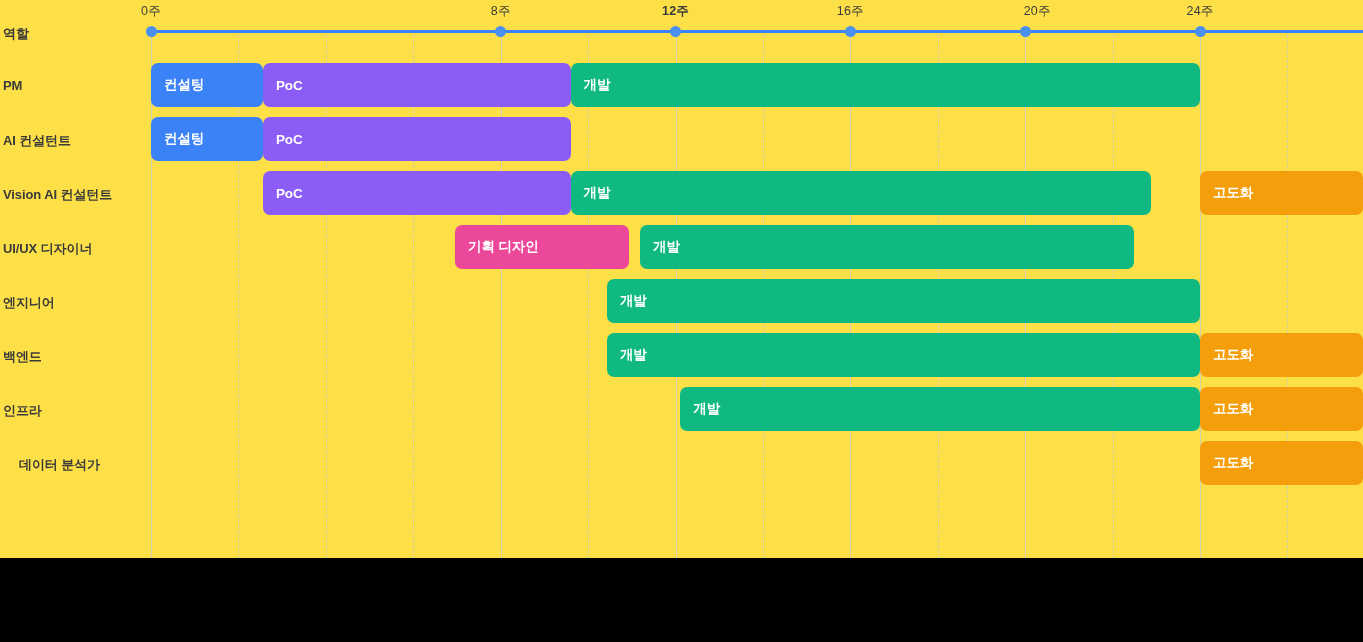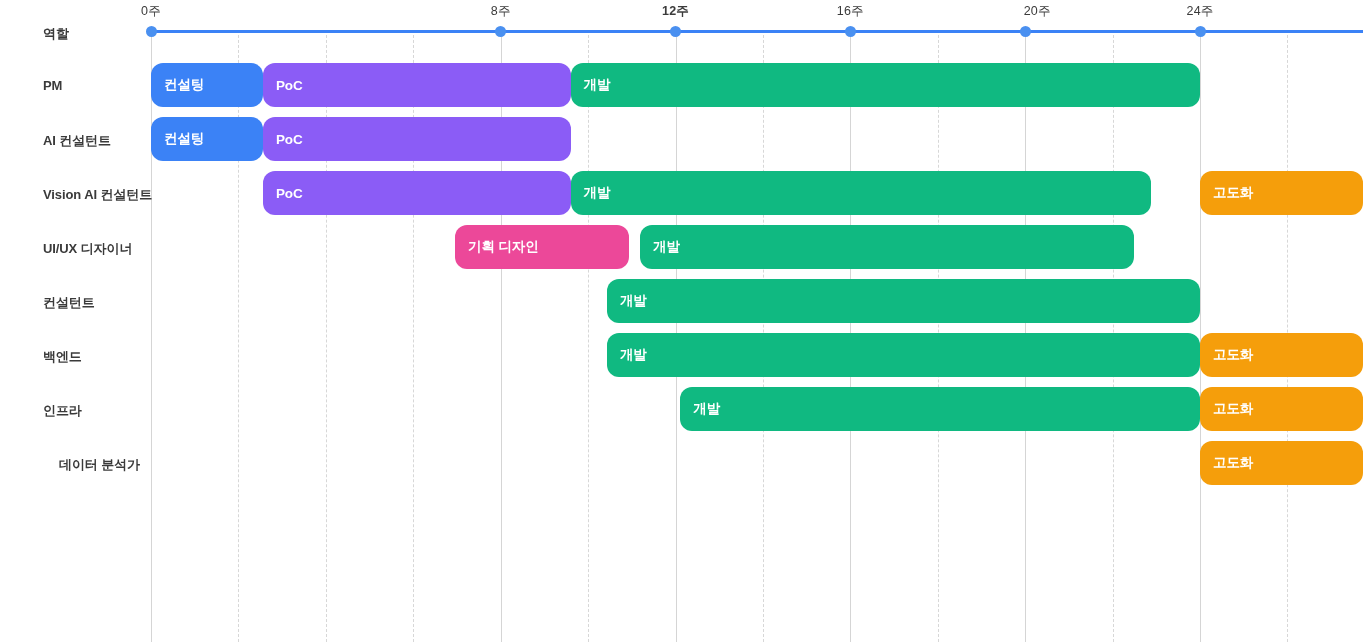--- a/index.html
+++ b/index.html
@@ -1,39 +1,39 @@
 <!DOCTYPE html>
 <html><head>
 <meta charset="utf-8">
 <style>
   html,body{margin:0;padding:0;background:#000;}
   body{width:1363px;height:642px;overflow:hidden;
        font-family:"Liberation Sans","DejaVu Sans",sans-serif;}
 
-  #chart{position:relative;width:1363px;height:642px;background:#ffffff;}
+  #chart{position:relative;width:1363px;height:558px;background:#fde047;}
 
   
   .gridline{position:absolute;top:30px;bottom:0;width:0;border-left:1.5px solid #c9c9c9;}
   .gridline.major{border-left-style:solid;opacity:.78;}
   .gridline.minor{border-left:1.5px dashed #c9c9c9;opacity:.72;}
 
   
   .axis-line{position:absolute;left:151px;height:3px;background:#3b82f6;top:30px;}
   .axis-dot{position:absolute;width:11px;height:11px;border-radius:50%;
             background:#4a90f0;top:26px;margin-left:-5.5px;}
   .axis-tick-label{position:absolute;top:3px;transform:translateX(-50%);
                    font-size:12.5px;color:#3b3b3b;white-space:nowrap;letter-spacing:.2px;}
 
   
   .row-label{position:absolute;left:3px;font-size:13px;color:#3a3a3a;
-             white-space:nowrap;font-weight:600;letter-spacing:-.1px;margin-left:40px;}
+             white-space:nowrap;font-weight:600;letter-spacing:-.1px;}
   .row-label.header{font-weight:700;}
 
   
-  .bar{position:absolute;height:44px;border-radius:12px;display:flex;align-items:center;
+  .bar{position:absolute;height:44px;border-radius:7px;display:flex;align-items:center;
        box-sizing:border-box;padding-left:13px;overflow:hidden;}
   .bar span{font-size:13.5px;color:#fff;font-weight:600;white-space:nowrap;letter-spacing:-.1px;}
 </style>
 </head>
 <body>
 
 <div id="chart">
 
   <div id="gridlayer">
       <div class="gridline major" style="left: 151px;"></div>
@@ -98,21 +98,21 @@
       <div class="bar" style="left: 1200px; width: 163px; top: 171px; background: rgb(245, 158, 11);">
         <span>고도화</span>
       </div>
       <div class="row-label" style="top: 240px;">UI/UX 디자이너</div>
       <div class="bar" style="left: 455px; width: 173.522px; top: 225px; background: rgb(236, 72, 153);">
         <span>기획 디자인</span>
       </div>
       <div class="bar" style="left: 640.096px; width: 493.904px; top: 225px; background: rgb(16, 185, 129);">
         <span>개발</span>
       </div>
-      <div class="row-label" style="top: 294px;">컨설턴트</div>
+      <div class="row-label" style="top: 294px;">엔지니어</div>
       <div class="bar" style="left: 606.878px; width: 593.122px; top: 279px; background: rgb(16, 185, 129);">
         <span>개발</span>
       </div>
       <div class="row-label" style="top: 348px;">백엔드</div>
       <div class="bar" style="left: 606.878px; width: 593.122px; top: 333px; background: rgb(16, 185, 129);">
         <span>개발</span>
       </div>
       <div class="bar" style="left: 1200px; width: 163px; top: 333px; background: rgb(245, 158, 11);">
         <span>고도화</span>
       </div>

